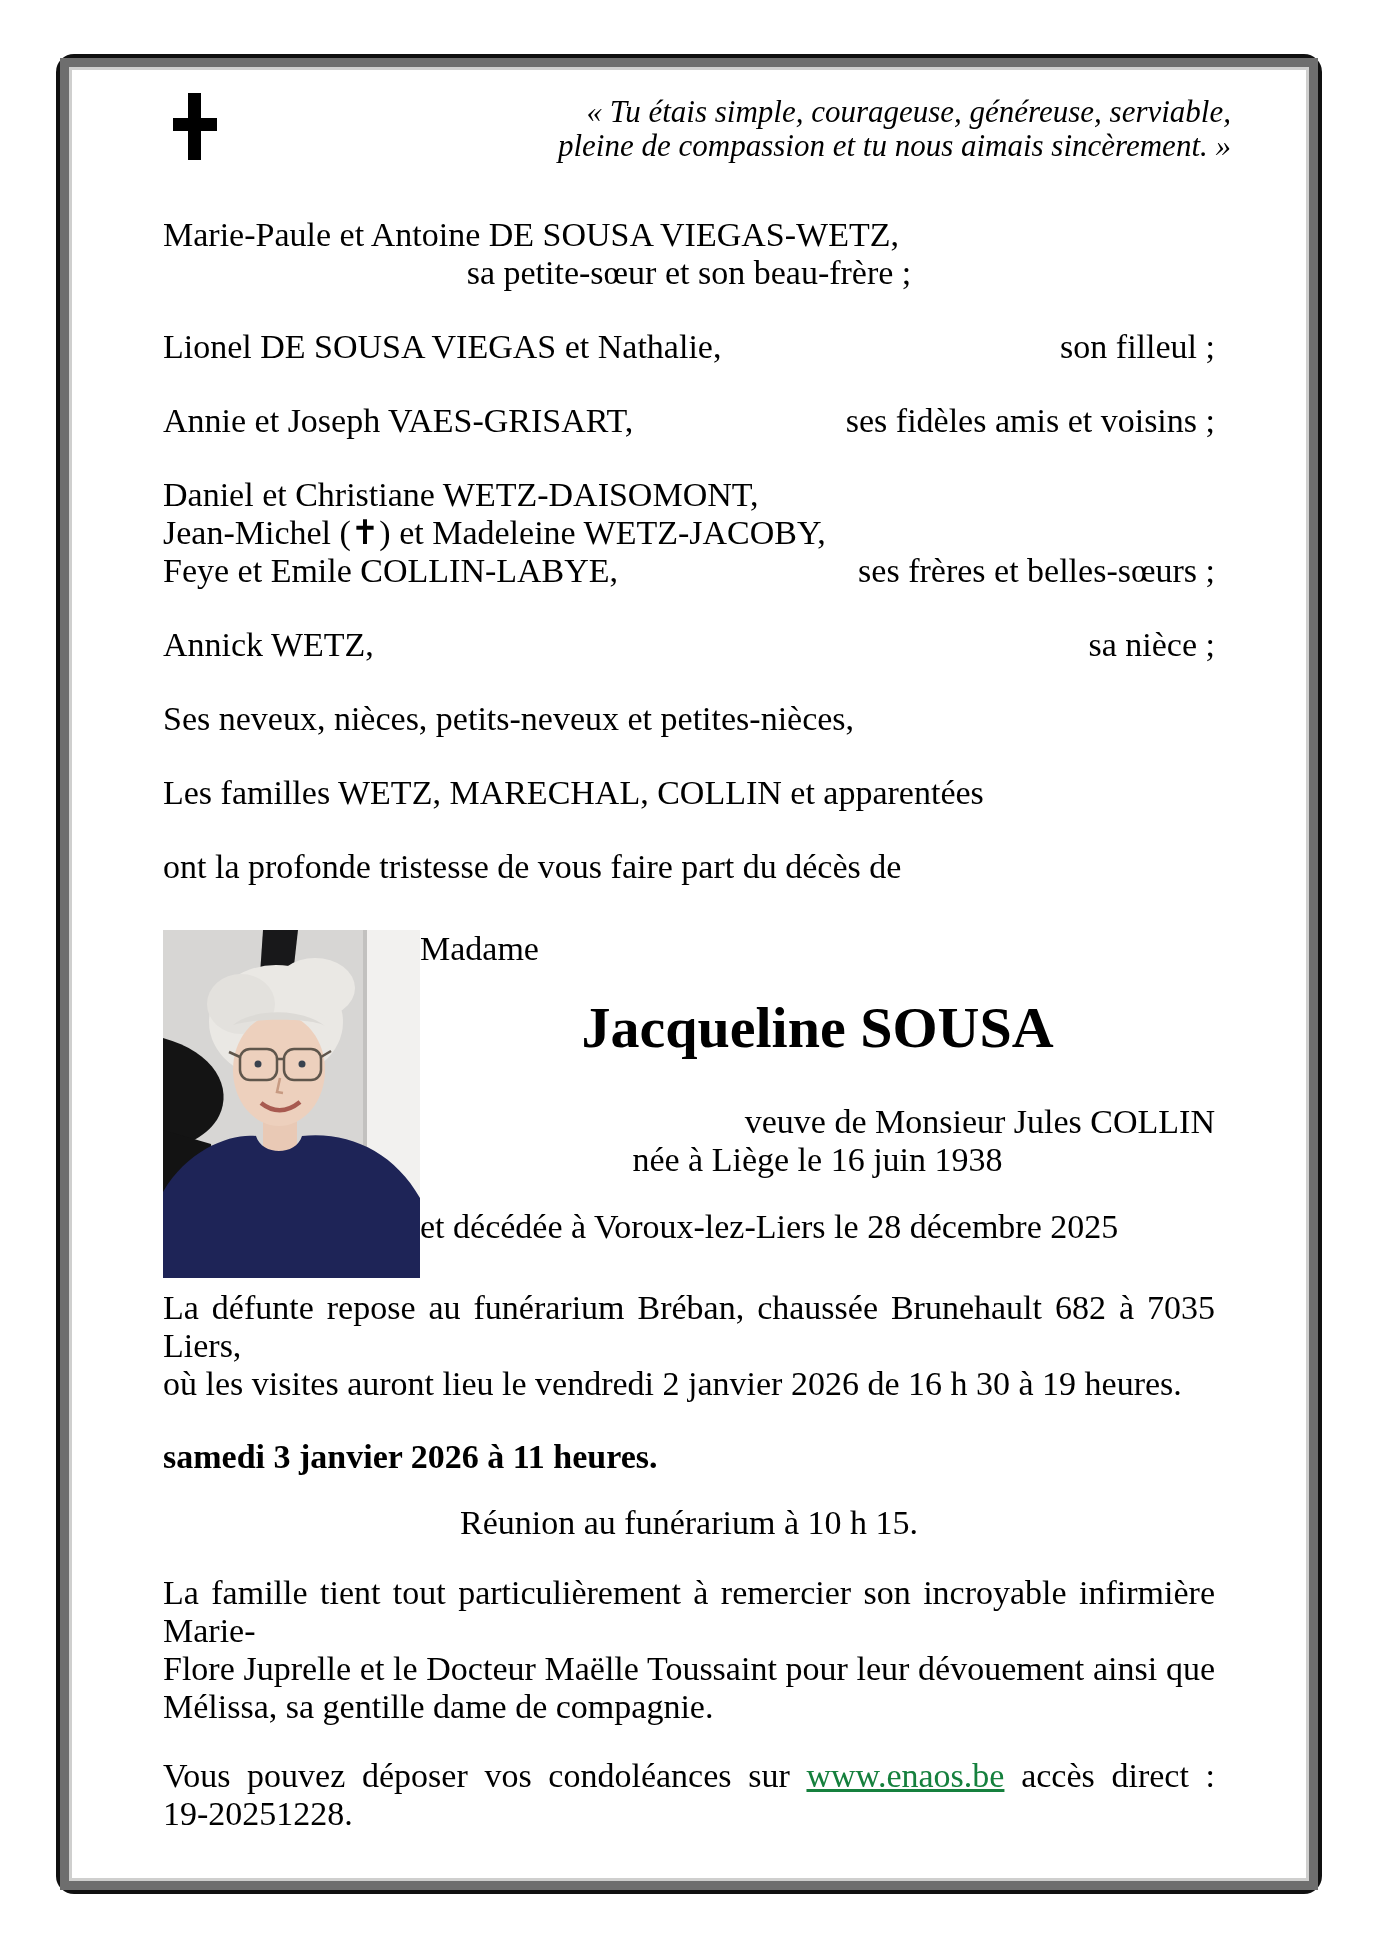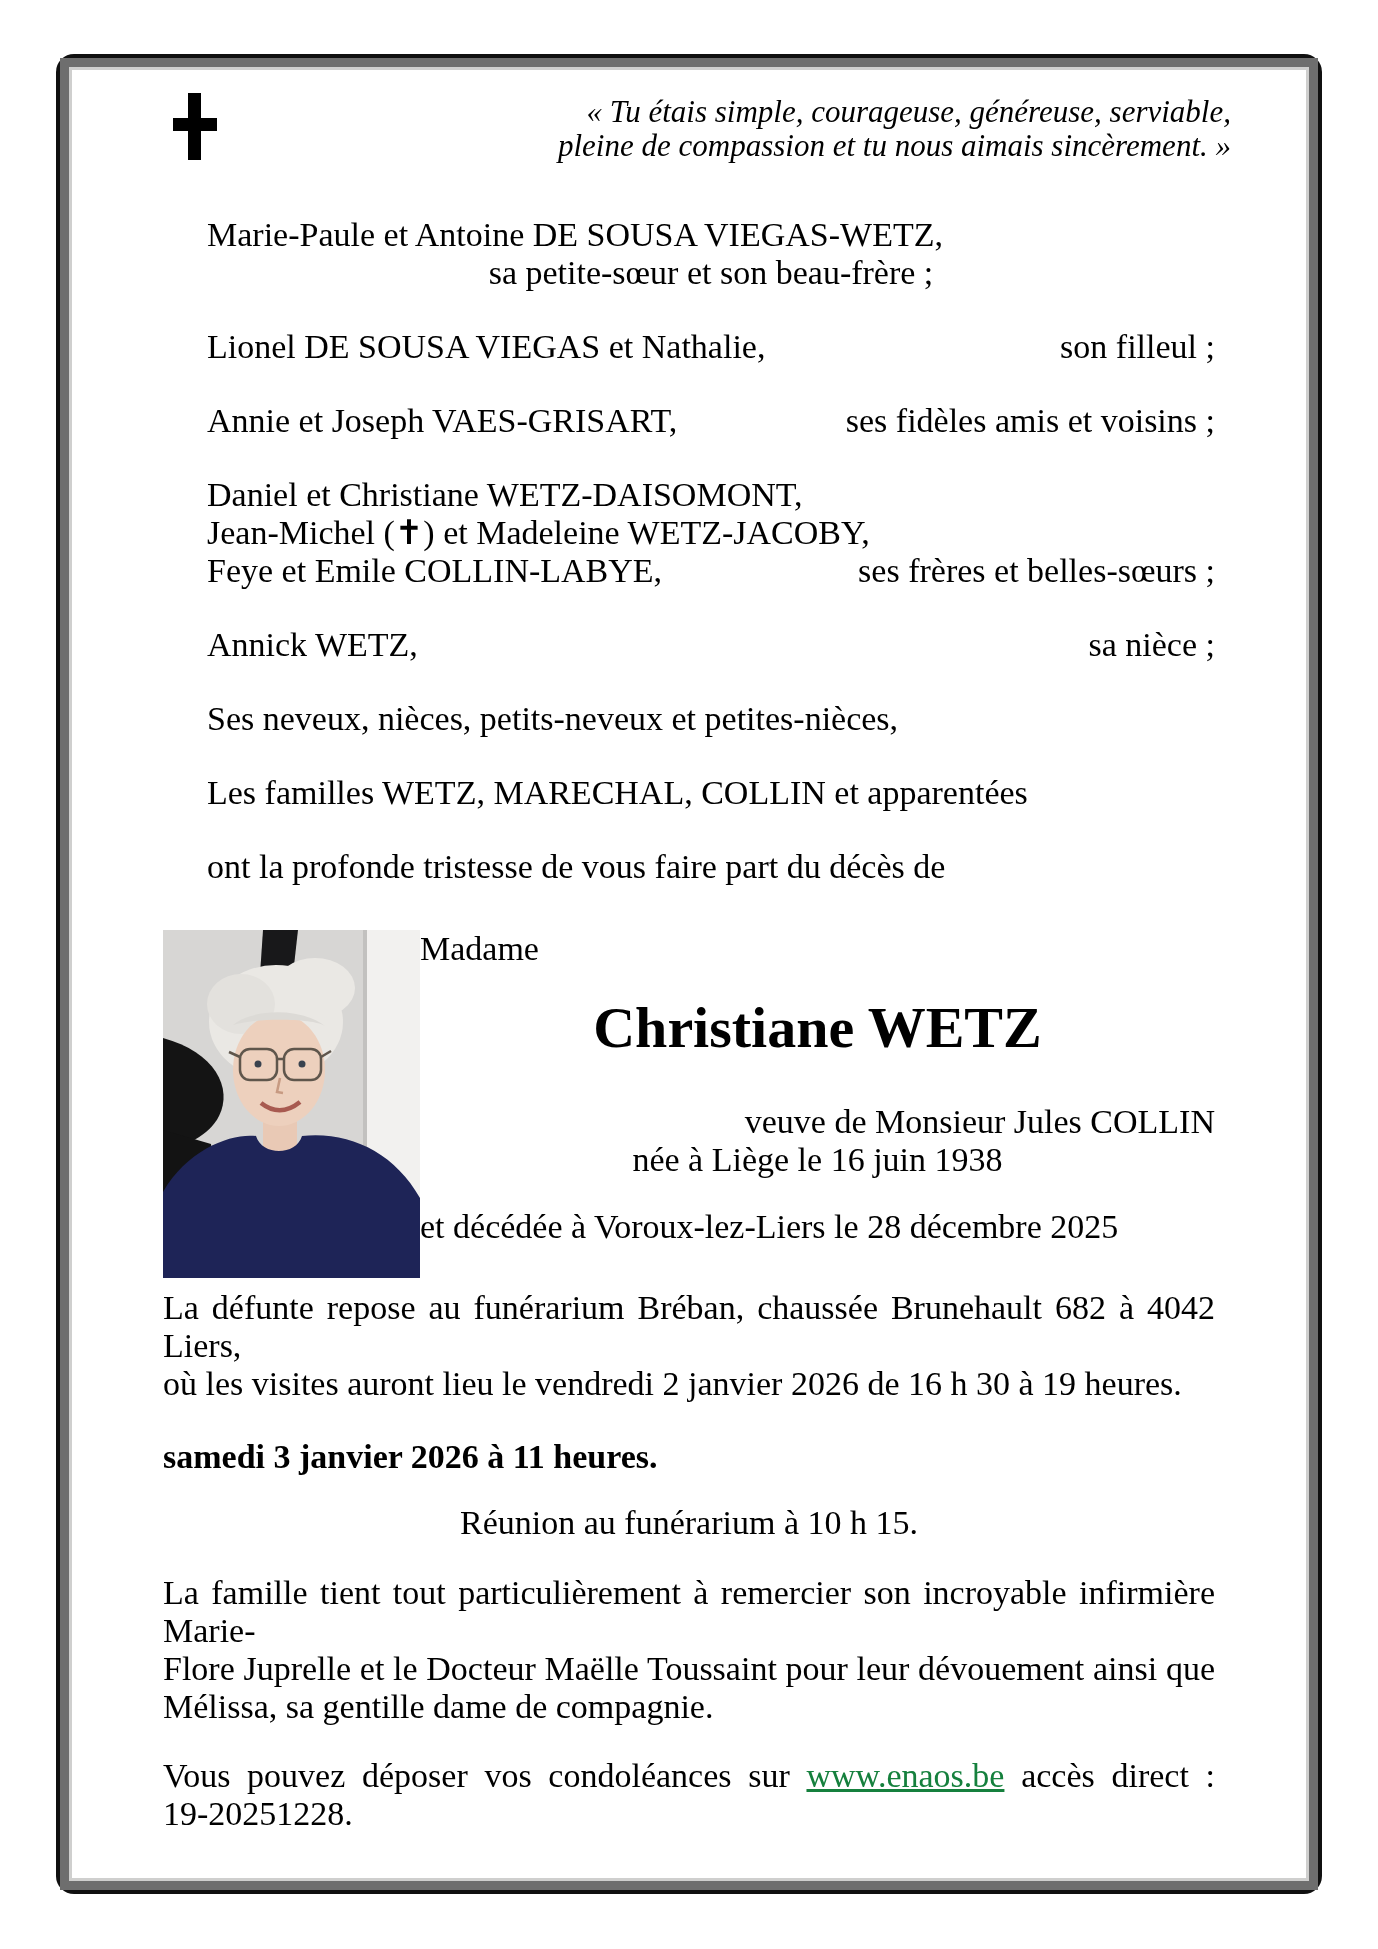--- a/index.html
+++ b/index.html
@@ -23,21 +23,21 @@
   .cross { position:absolute; left:101px; top:23px; width:44px; height:67px; }
   .cross .v { position:absolute; left:15px; top:0; width:13px; height:67px; background:#000; }
   .cross .h { position:absolute; left:0; top:25px; width:44px; height:13px; background:#000; }
   
   .quote {
     font-style:italic; font-size:31px; line-height:34px;
     text-align:right; margin-right:-16px;
   }
   
   .relatives { margin-top:53px; font-size:34px; line-height:38px; }
-  .entry { margin-bottom:36px;margin-left:44px; }
+  .entry { margin-bottom:36px; }
   .row   { display:flex; justify-content:space-between; }
   .right { text-align:center; }
   
   .announce { margin-top:44px; font-size:34px; line-height:38px; }
   .portrait { float:left; width:257px; height:348px; }
   .announce .title  { text-align:left; margin-top:18px; }
   .announce .name   { text-align:center; margin-top:29px; font-size:58px; line-height:62px; font-weight:bold; }
   .announce .widow  { text-align:right; margin-top:44px;margin-left:32px; }
   .announce .birth  { text-align:center; }
   .announce .death  { margin-top:29px; }
@@ -124,28 +124,28 @@
          <line x1="114" y1="129" x2="121" y2="129" stroke="#5f564c" stroke-width="2.5"></line>
          <line x1="77" y1="127" x2="66" y2="122" stroke="#5f564c" stroke-width="2.5"></line>
          <line x1="158" y1="127" x2="168" y2="121" stroke="#5f564c" stroke-width="2.5"></line>
          <circle cx="95" cy="134" r="3.5" fill="#39424e"></circle>
          <circle cx="139" cy="134" r="3.5" fill="#39424e"></circle>
          <path d="M117,148 L114,162 L120,163" fill="none" stroke="#c79a82" stroke-width="2.5"></path>
          <path d="M98,173 Q117,188 137,172" fill="none" stroke="#a85a50" stroke-width="4.5"></path>
          <path d="M0,348 L0,262 C25,218 70,203 93,206 C99,226 133,226 139,206 C186,201 231,222 257,268 L257,348 Z" fill="#1e2457"></path>
        </svg>
        <div class="title">Madame</div>
-       <div class="name">Christiane WETZ</div>
+       <div class="name">Jacqueline SOUSA</div>
        <div class="widow">veuve de Monsieur Jules COLLIN</div>
        <div class="birth">née à Liège le 16 juin 1938</div>
        <div class="death">et décédée à Voroux-lez-Liers le 28 décembre 2025</div>
      </div>
 
      <div class="par p-repose">
-       <div class="jline">La défunte repose au funérarium Bréban, chaussée Brunehault 682 à 4042 Liers,</div>
+       <div class="jline">La défunte repose au funérarium Bréban, chaussée Brunehault 682 à 7035 Liers,</div>
        <div>où les visites auront lieu le vendredi 2 janvier 2026 de 16 h 30 à 19 heures.</div>
      </div>
 
      <div class="par p-inhum">
        <div>samedi 3 janvier 2026 à 11 heures.</div>
      </div>
 
      <div class="par p-reunion">Réunion au funérarium à 10 h 15.</div>
 
      <div class="par p-thanks">

